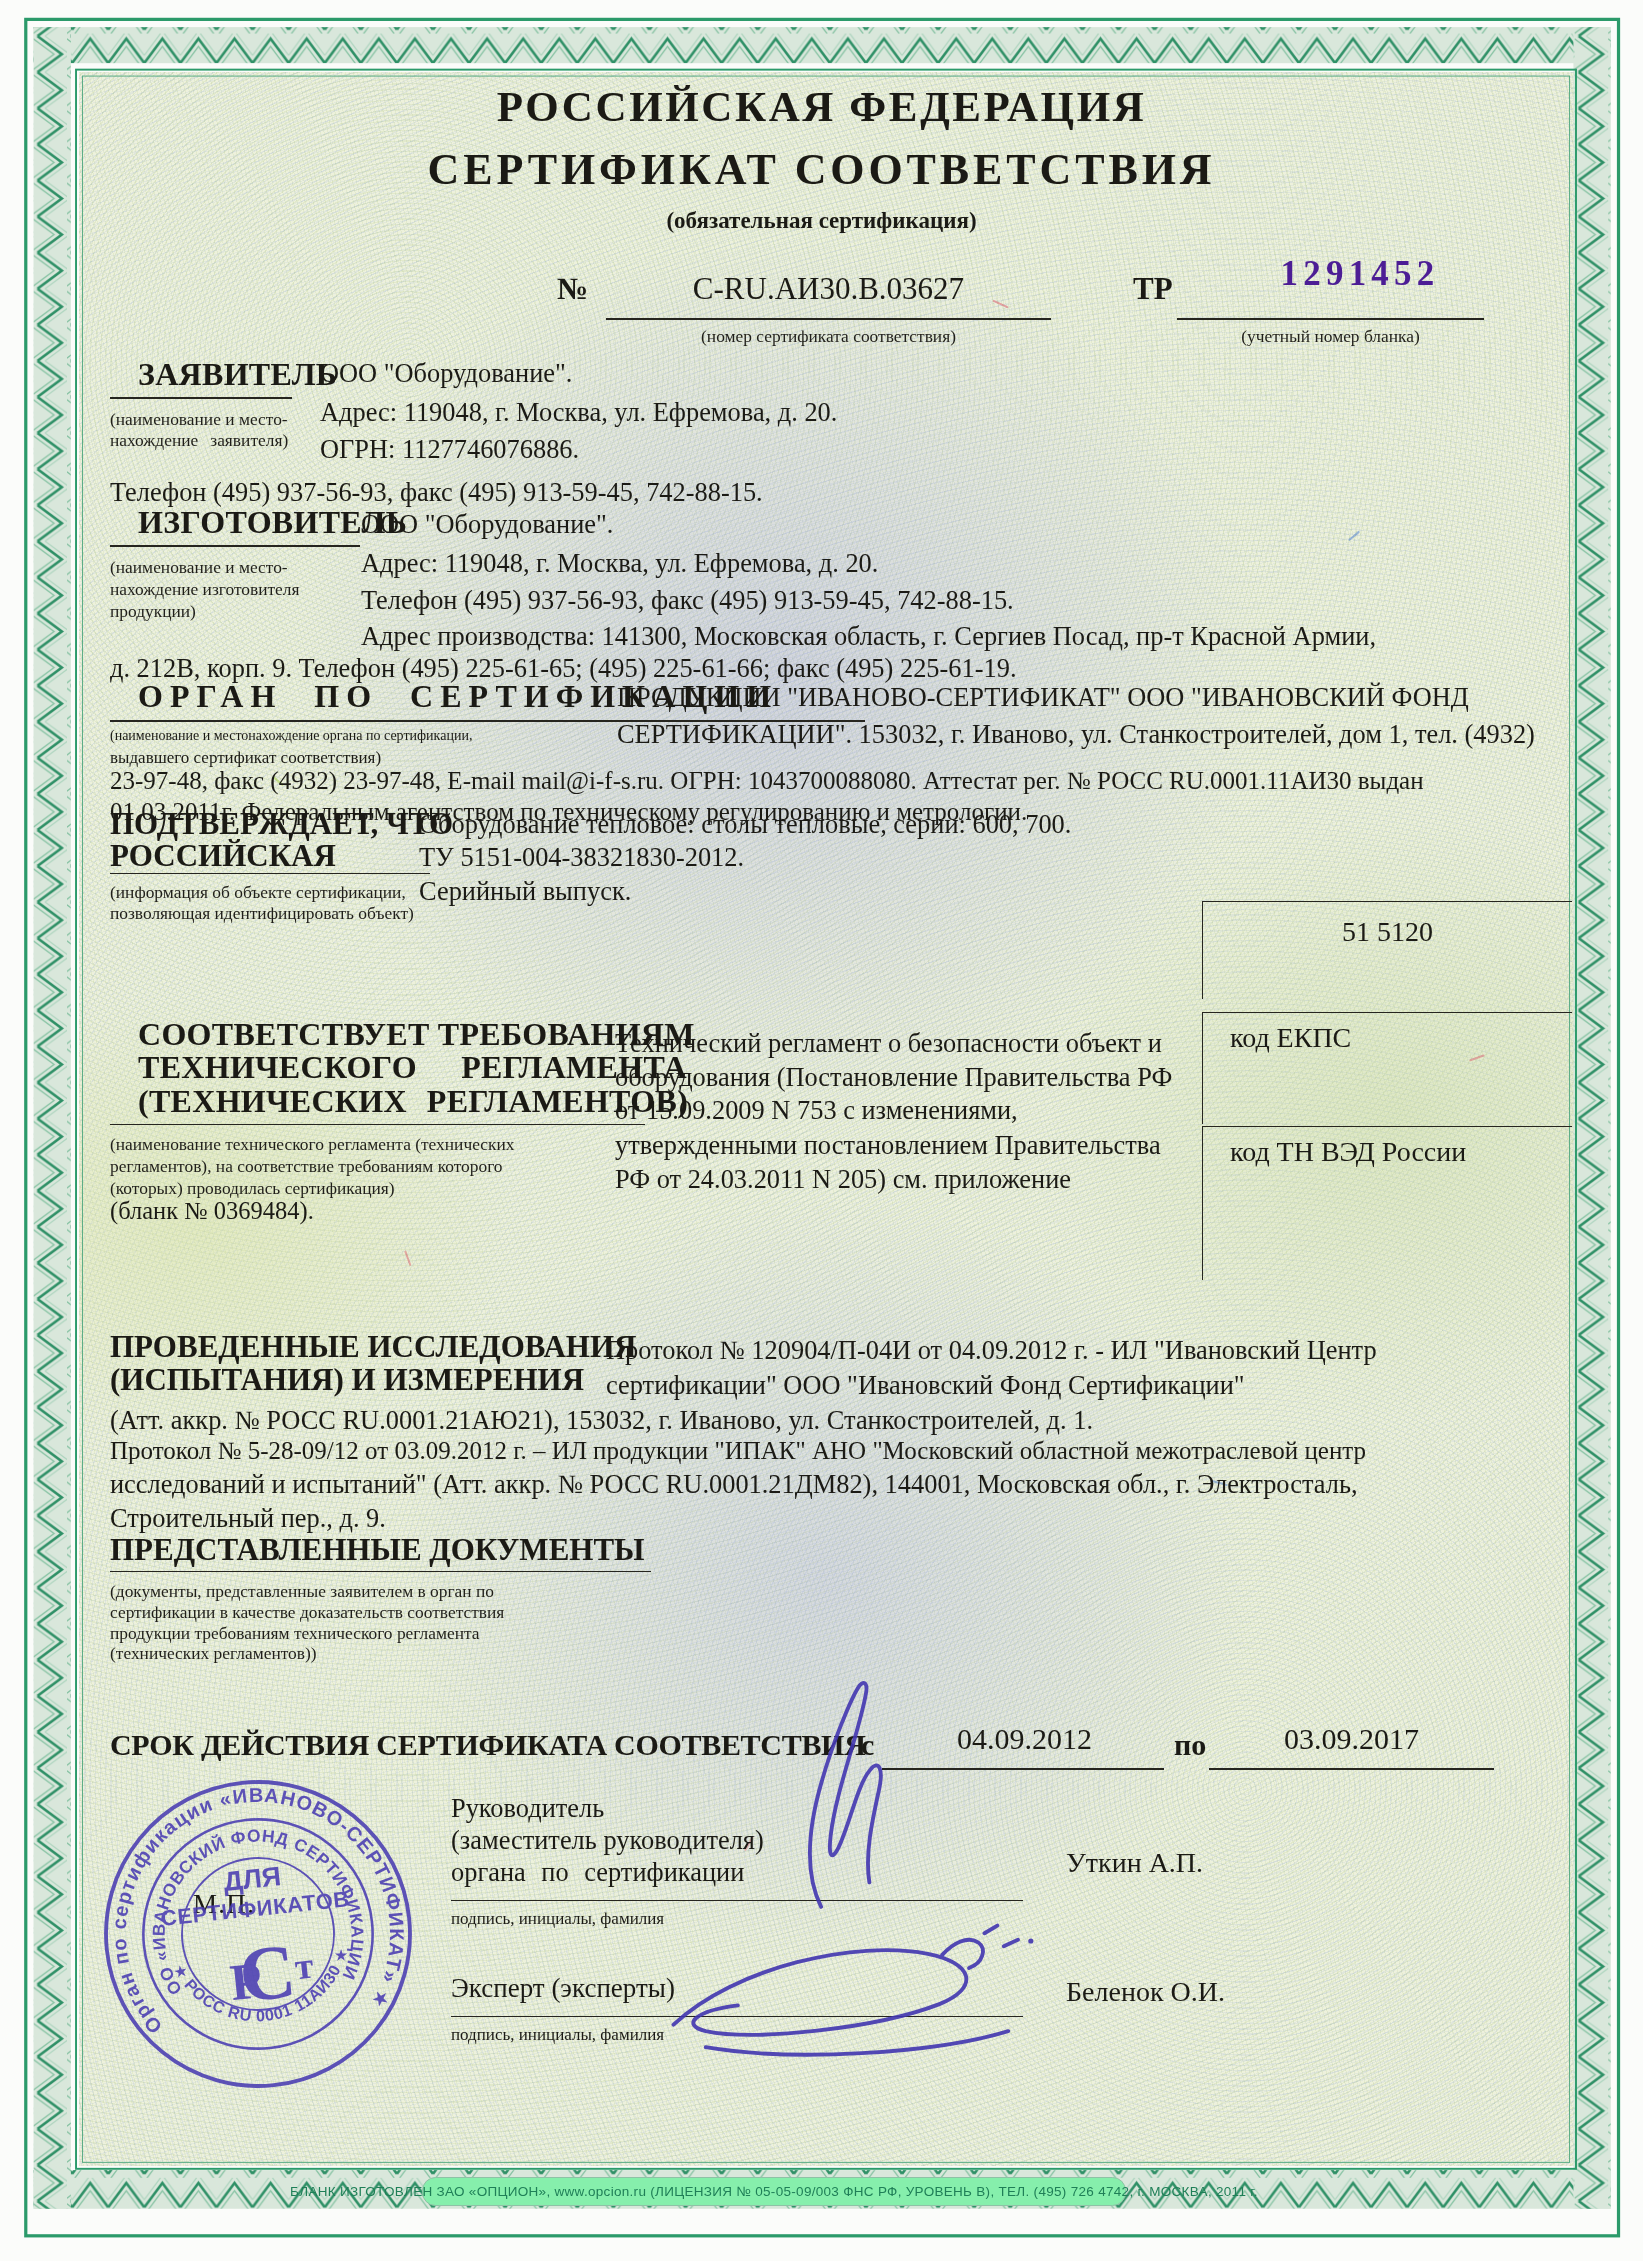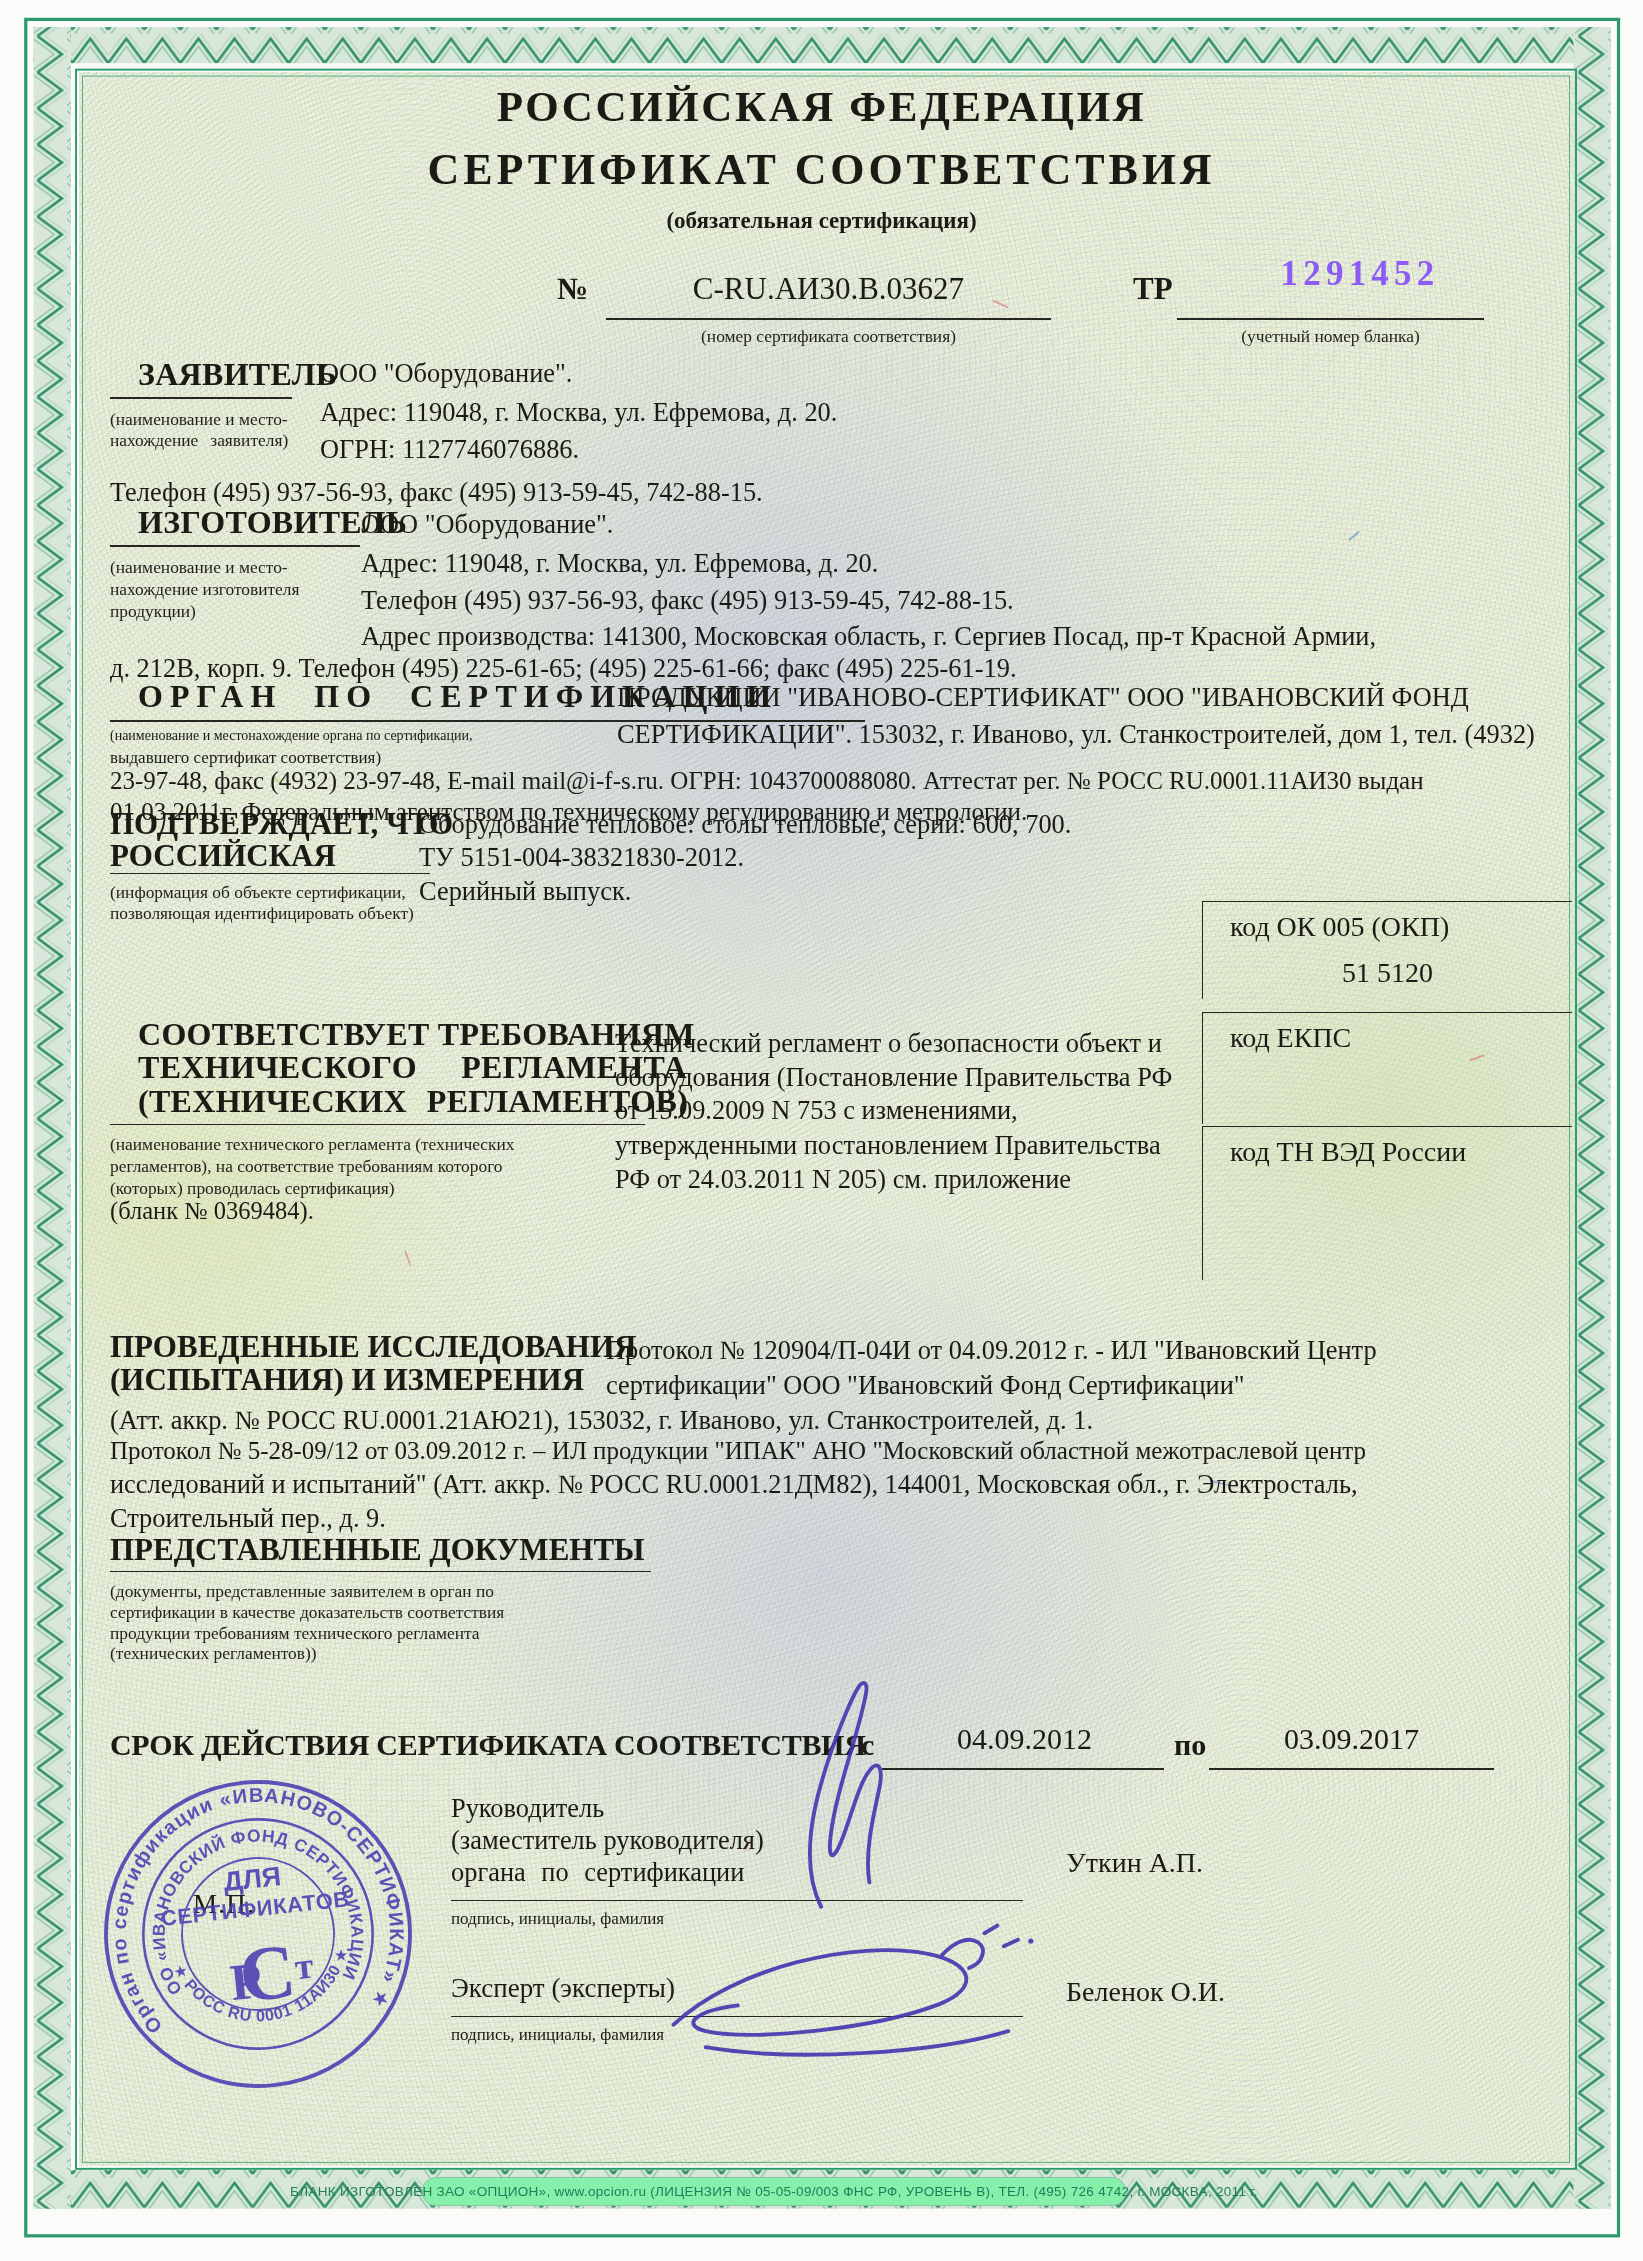--- a/index.html
+++ b/index.html
@@ -31,21 +31,21 @@
   .stamp-svg{z-index:6;opacity:.88;transform:rotate(-6deg);}
   .sig-svg{z-index:6;}
   .mp{z-index:5;}
   .footer-pill{position:absolute;left:422px;top:2177px;width:702px;height:27px;background:#86efac;
     border:1.3px solid #8fc2a6;border-radius:13.5px;z-index:5;display:flex;align-items:center;justify-content:center;}
   .footer-pill span{font-family:"Liberation Sans","DejaVu Sans",sans-serif;font-size:13.5px;color:#1f7f57;letter-spacing:0.3px;white-space:nowrap;}
   .fiber{position:absolute;border-radius:1.9px;z-index:2;}
   .ws-wide{word-spacing:36px;}
   .ws-mid{word-spacing:11.6px;}
   .org-h{letter-spacing:7px;word-spacing:17px;}
-  .red{color:#8b5cf6;letter-spacing:5.2px;font-weight:700;}
+  .red{color:#4c1d95;letter-spacing:5.2px;font-weight:700;}
 </style>
 </head>
 <body>
 
 <div class="page">
 
   <div class="inner-bg"></div>
 
   <div>
     <div class="fiber" style="left:992px;top:303px;width:17px;height:1.9px;background:#d56;opacity:.5;transform:rotate(24deg);"></div>
@@ -127,21 +127,20 @@
   <div class="t b" style="left:110px;top:806px;font-size:31px;">ПОДТВЕРЖДАЕТ, ЧТО</div>
   <div class="t b" style="left:110px;top:838px;font-size:31px;">РОССИЙСКАЯ</div>
   <div class="hr" style="left:110px;top:873px;width:320px;height:1.3px;"></div>
   <div class="t cap" style="left:110px;top:882px;">(информация об объекте сертификации,</div>
   <div class="t cap" style="left:110px;top:903px;">позволяющая идентифицировать объект)</div>
   <div class="t v" style="left:419px;top:809px;">Оборудование тепловое: столы тепловые, серии: 600, 700.</div>
   <div class="t v" style="left:419px;top:842px;">ТУ 5151-004-38321830-2012.</div>
   <div class="t v" style="left:419px;top:876px;">Серийный выпуск.</div>
 
   <div class="codebox" style="left:1202px;top:901px;height:97px;">
-    <div class="lbl">код ОК 005 (ОКП)</div>
     <div class="val">51 5120</div>
   </div>
   <div class="codebox" style="left:1202px;top:1012px;height:111px;">
     <div class="lbl">код ЕКПС</div>
   </div>
   <div class="codebox" style="left:1202px;top:1126px;height:153px;">
     <div class="lbl">код ТН ВЭД России</div>
   </div>
 
   <div class="t h" style="left:110px;top:1016px;">СООТВЕТСТВУЕТ ТРЕБОВАНИЯМ</div>

